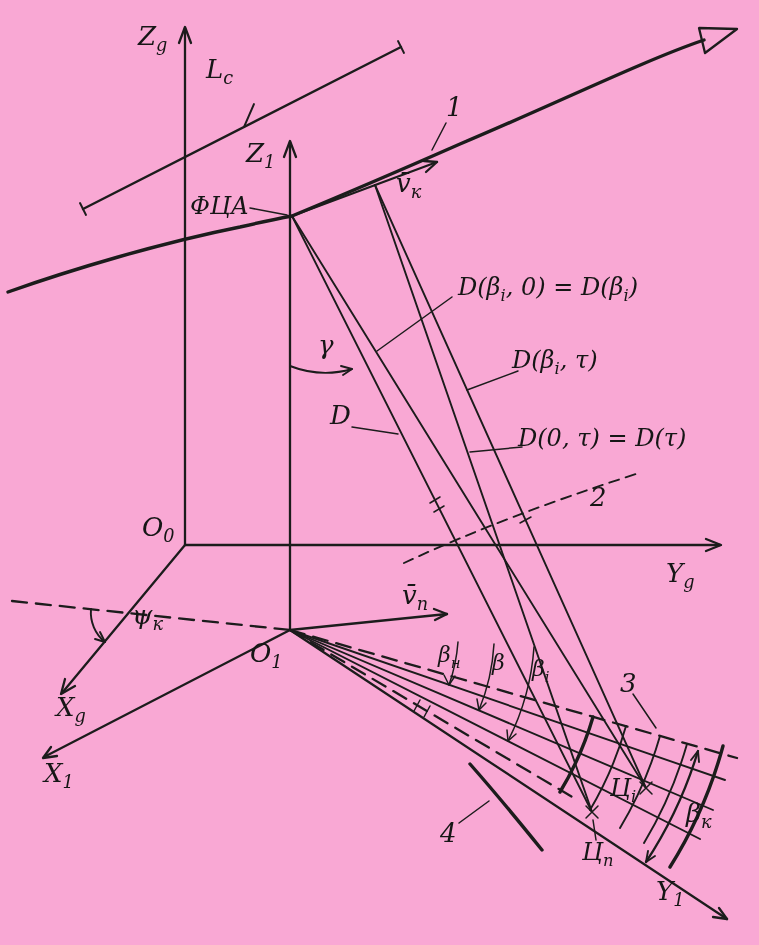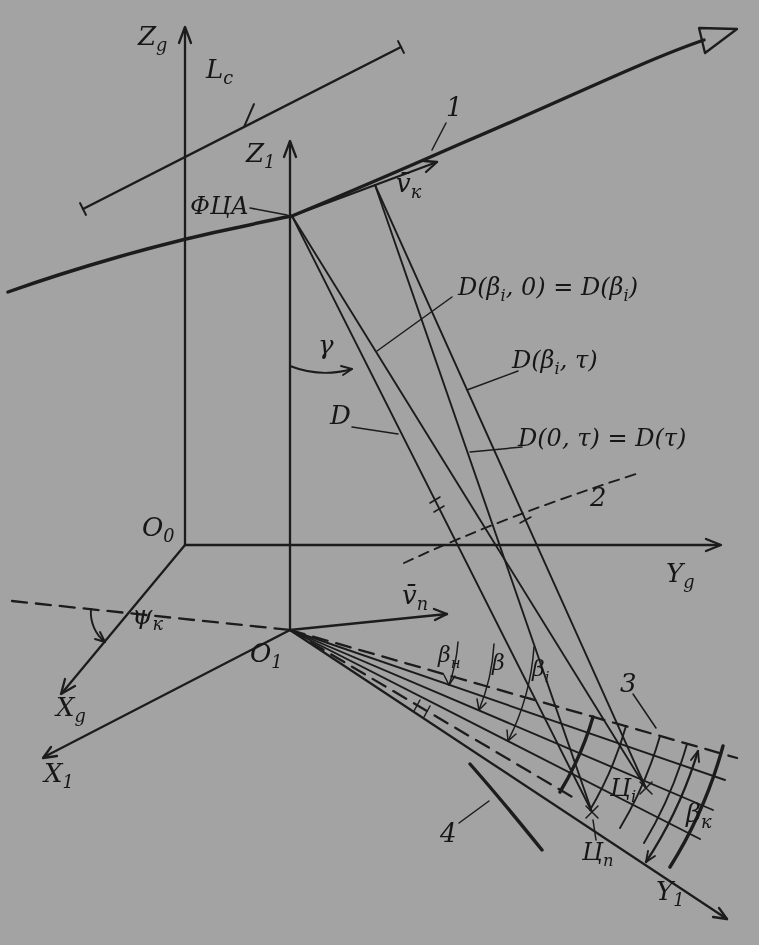--- a/index.html
+++ b/index.html
@@ -1,18 +1,18 @@
 <!DOCTYPE html>
 <html><head>
 <meta charset="utf-8">
 <style>
   html,body{margin:0;padding:0;background:#e8e6e1;}
   .stage{
     width:759px;height:945px;position:relative;margin:0 auto;
-    background:#a3a3a3;overflow:hidden;
+    background:#f9a8d4;overflow:hidden;
     font-family:"DejaVu Serif", serif;
   }
   svg{display:block;}
   .stroke{stroke:#1c1c1c;fill:none;stroke-linecap:round;stroke-linejoin:round;}
   .w-heavy{stroke-width:3.4;}
   .w-main{stroke-width:2.3;}
   .w-line{stroke-width:1.9;}
   .w-thin{stroke-width:1.5;}
   .dash{stroke-dasharray:15 9;}
   .dash-s{stroke-dasharray:10 7;}

